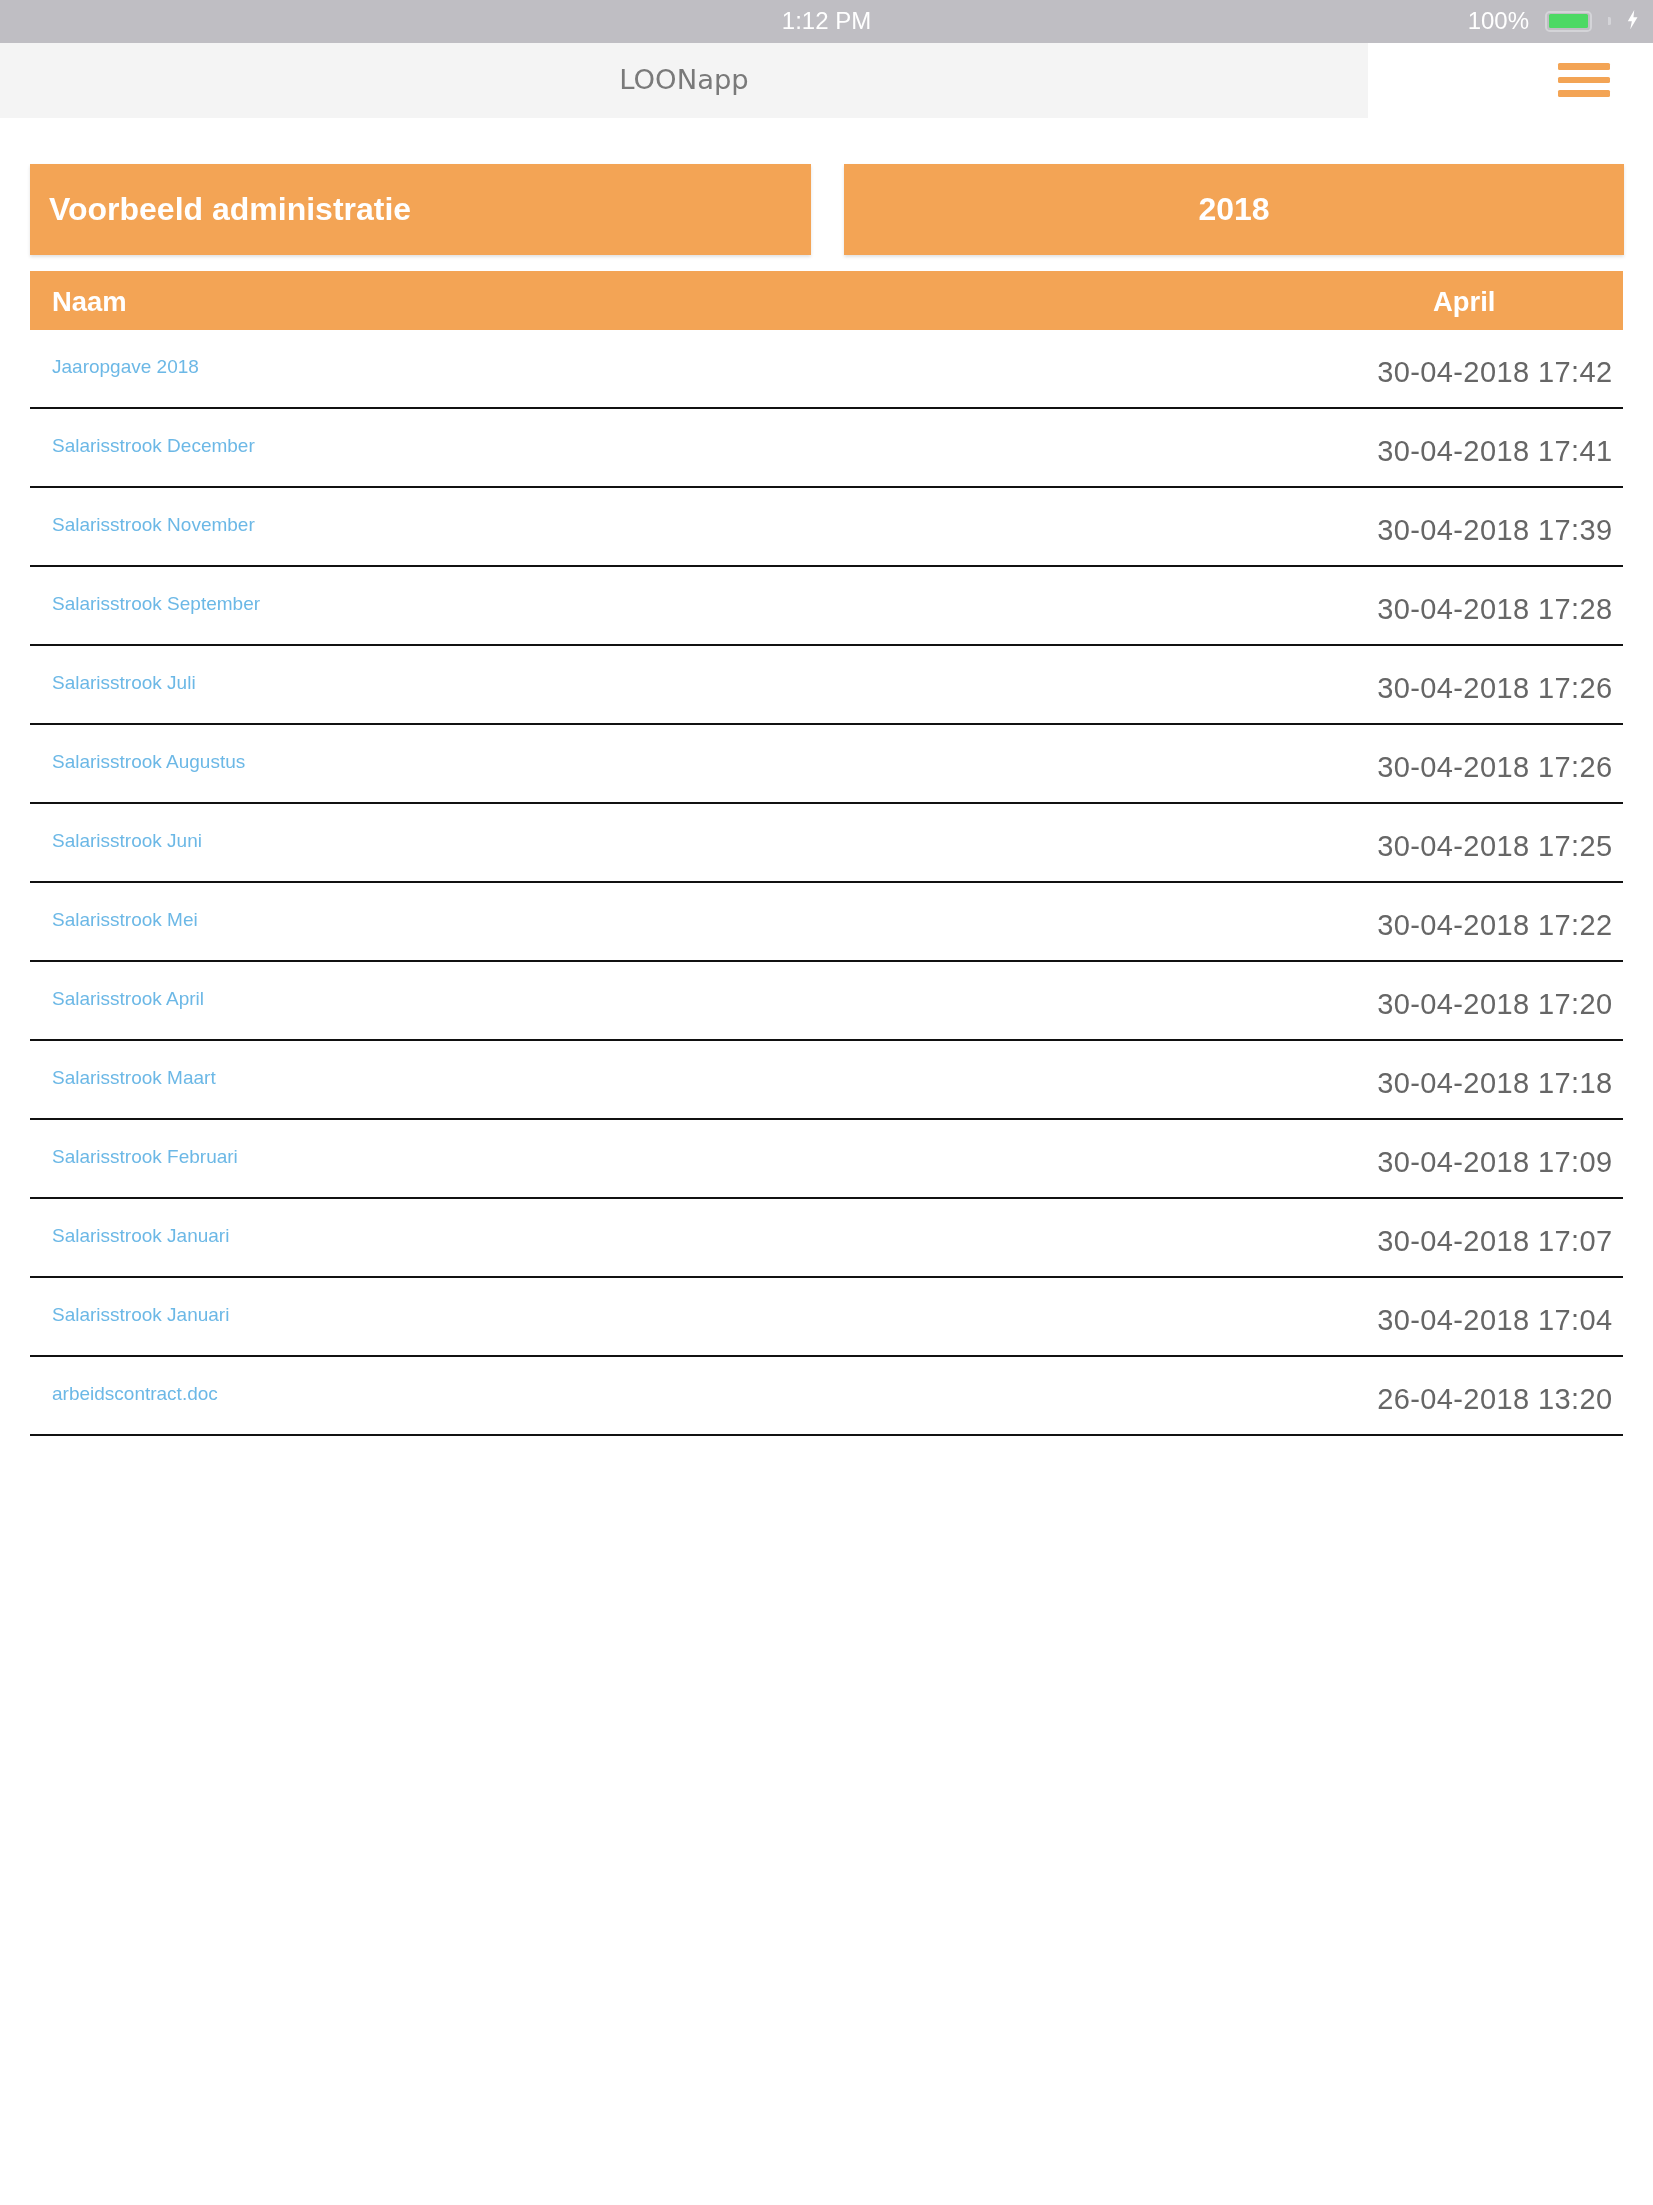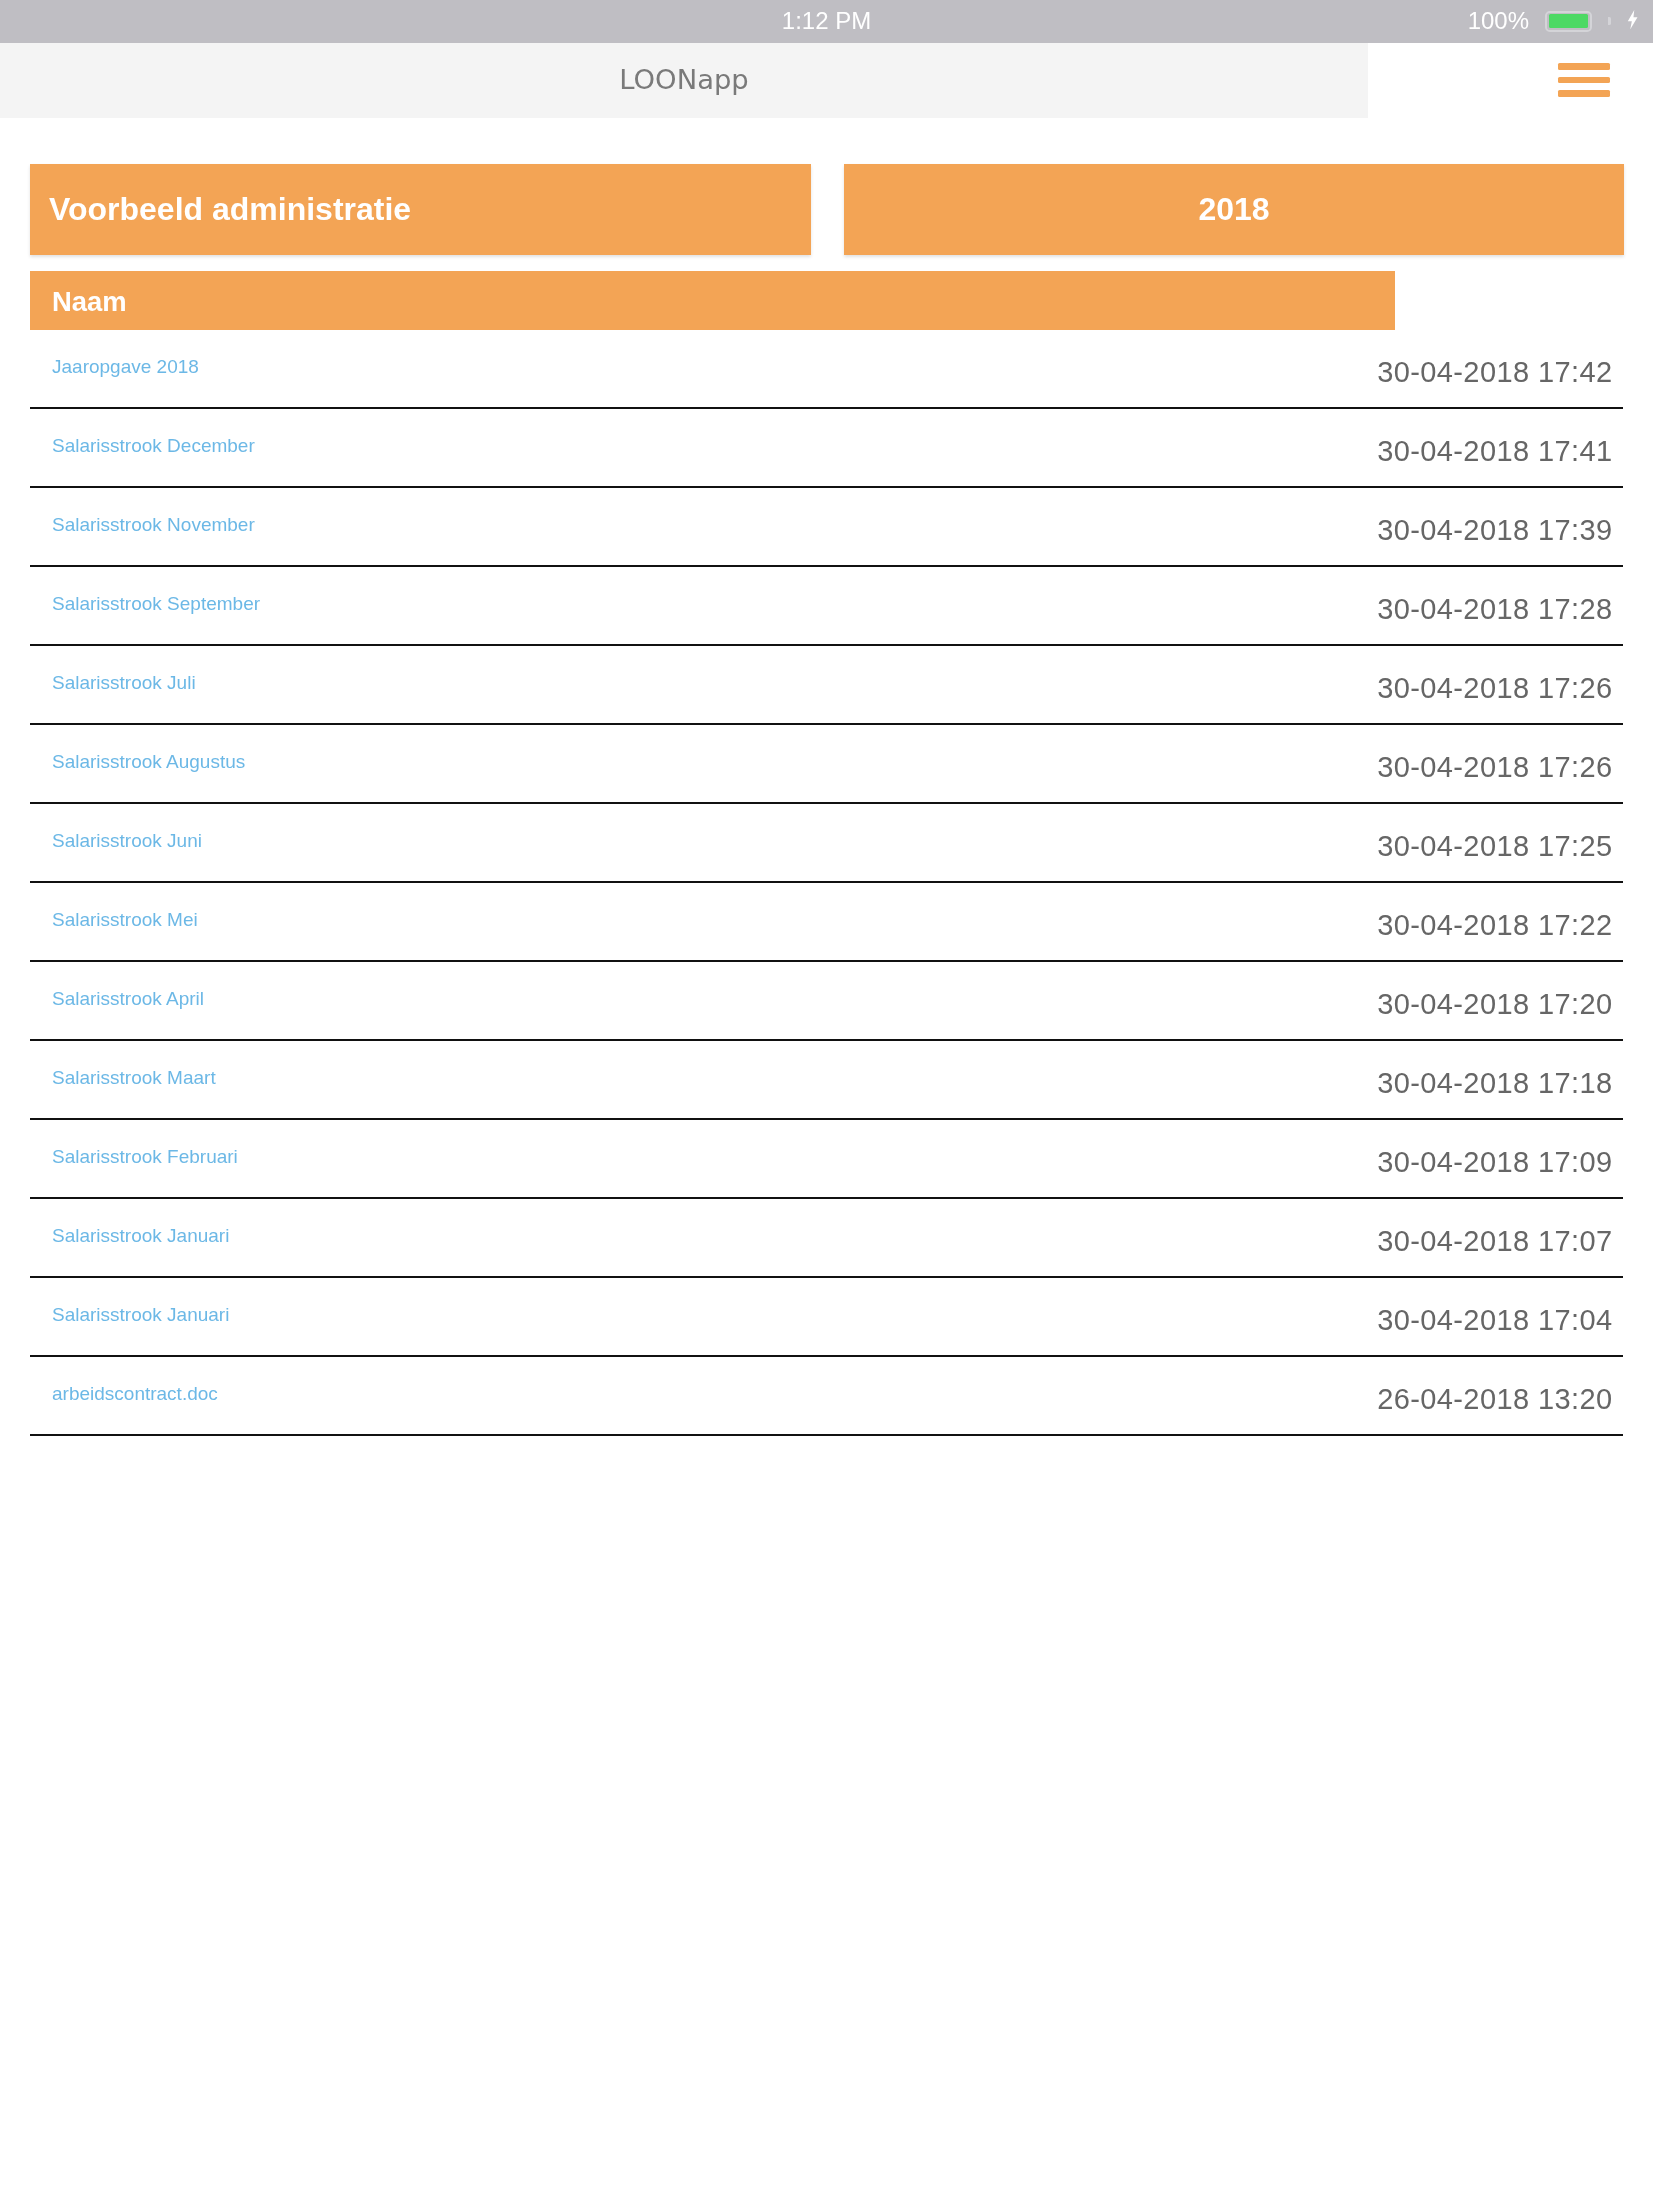--- a/index.html
+++ b/index.html
@@ -11,21 +11,21 @@
   .battery { width:47px; height:21px; border:2.4px solid #d4d4d8; border-radius:4.8px; box-sizing:border-box; padding:1.6px; position:relative; }
   .battery .fill { width:100%; height:100%; background:#4cd964; border-radius:1.6px; }
   .battery-nub { width:3.2px; height:8px; background:#d4d4d8; border-radius:0 1.6px 1.6px 0; margin-left:-6.5px; }
   .navbar { position:absolute; left:0; top:43px; width:1368px; height:75px; background:#f4f4f4; }
   .navbar .title { position:absolute; left:0; right:0; top:21px; text-align:center; font-family:"DejaVu Sans", sans-serif; font-size:27.4px; color:#7a7a7a; }
   .menu-btn { position:absolute; left:1557px; top:20px; width:53px; height:36px; cursor:pointer; }
   .menu-btn span { position:absolute; left:0.8px; width:52px; height:6.5px; background:#f3a455; border-radius:1.6px; }
   .card { position:absolute; top:164px; height:91px; background:#f3a455; color:#fff; font-weight:bold; font-size:32px; box-shadow:0 2.4px 3.2px rgba(0,0,0,0.12); display:flex; align-items:center; box-sizing:border-box; }
   .card.admin { left:30px; width:781px; padding-left:19px; }
   .card.year { left:844px; width:780px; justify-content:center; }
-  .thead { position:absolute; left:30px; top:271px; width:1365px; height:59px; background:#f3a455; color:#fff; font-weight:bold; font-size:27.4px; }
+  .thead { position:absolute; left:30px; top:271px; width:1593px; height:59px; background:#f3a455; color:#fff; font-weight:bold; font-size:27.4px; }
   .thead .naam { position:absolute; left:22px; top:14.5px; }
   .thead .datum { position:absolute; left:1403px; top:14.5px; }
   .rows { position:absolute; left:30px; top:330px; width:1593px; }
   .row { height:77px; border-bottom:2.4px solid #111; position:relative; cursor:pointer; }
   .row .name { position:absolute; left:22px; top:26px; font-size:19px; color:#6cb8e6; }
   .row .date { position:absolute; right:10.5px; top:26px; font-size:29px; color:#666666; font-family:"Liberation Sans", sans-serif; letter-spacing:0.4px; }
 </style>
 </head>
 <body>
 
@@ -62,21 +62,21 @@
     <span style="top:13.7px"></span>
     <span style="top:27px"></span>
   </div>
 </div>
 
 <div class="card admin">Voorbeeld administratie</div>
 <div class="card year">2018</div>
 
 <div class="thead">
   <span class="naam">Naam</span>
-  <span class="datum">Datum</span>
+  <span class="datum">April</span>
 </div>
 
 <div class="rows">
   <div class="row">
       <span class="name">Jaaropgave 2018</span>
       <span class="date">30-04-2018 17:42</span>
     </div>
   <div class="row">
       <span class="name">Salarisstrook December</span>
       <span class="date">30-04-2018 17:41</span>

